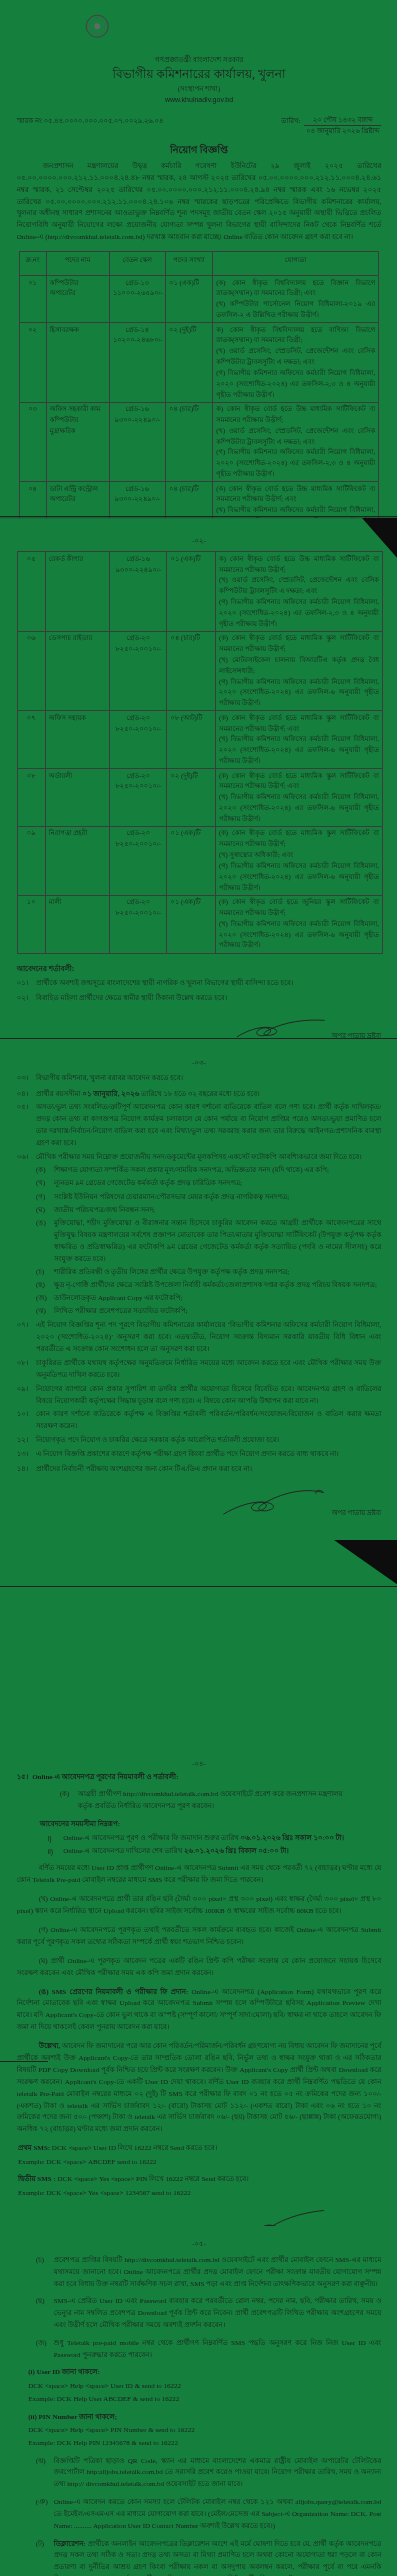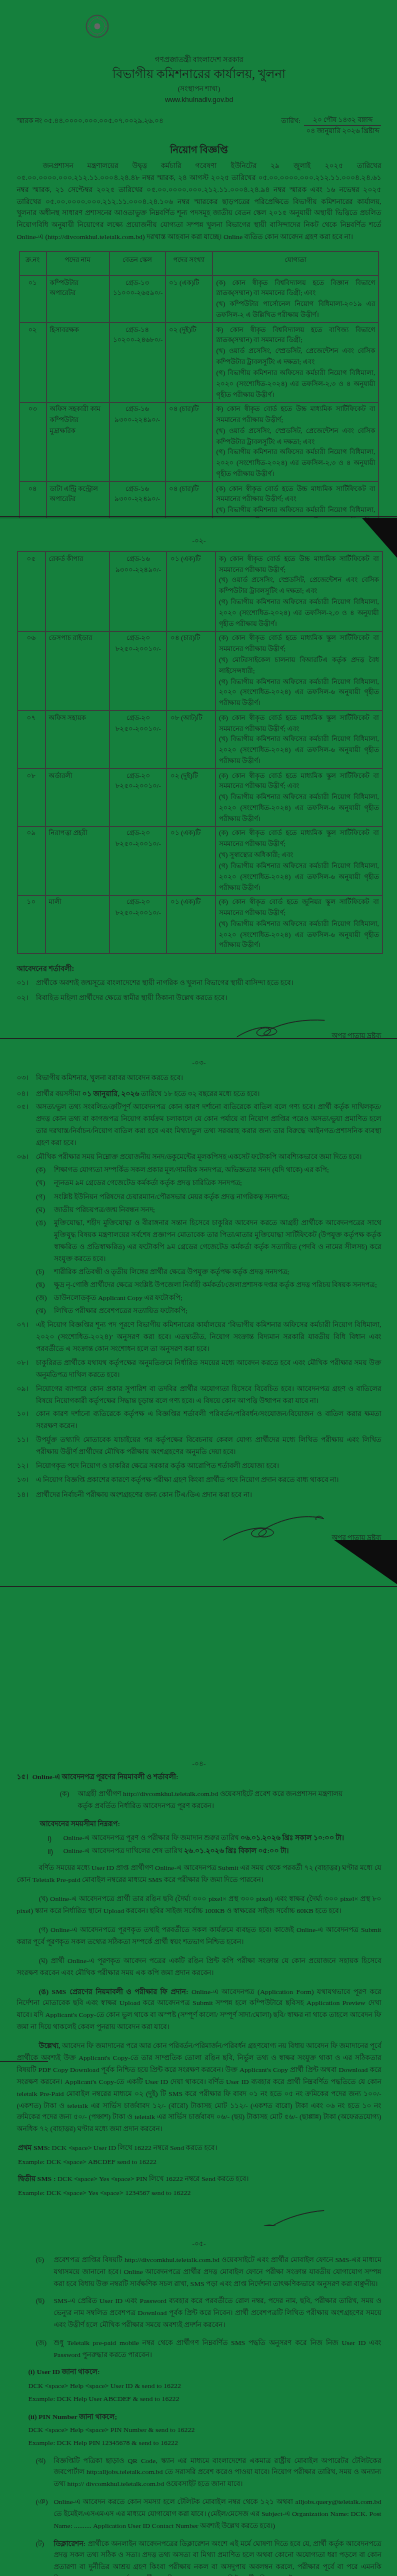--- a/index.html
+++ b/index.html
@@ -317,24 +317,20 @@
     </div>
     <div class="cond gap">
       <span class="num">০৯।</span>
       <span class="ctx">নিয়োগের ব্যাপারে কোন প্রকার সুপারিশ বা তদবির প্রার্থীর অযোগ্যতা হিসেবে বিবেচিত হবে। আবেদনপত্র গ্রহণ ও বাতিলের বিষয়ে নিয়োগকারী কর্তৃপক্ষের সিদ্ধান্ত চূড়ান্ত বলে গণ্য হবে। এ বিষয়ে কোন আপত্তি উত্থাপন করা যাবে না।</span>
     </div>
     <div class="cond gap">
       <span class="num">১০।</span>
       <span class="ctx">কোন কারণ দর্শানো ব্যতিরেকে কর্তৃপক্ষ এ বিজ্ঞপ্তির শর্তাবলী পরিবর্তন/পরিবর্ধন/সংযোজন/বিয়োজন ও বাতিল করার ক্ষমতা সংরক্ষণ করেন।</span>
     </div>
     <div class="cond gap">
-      <span class="num">১১।</span>
-      <span class="ctx">উপর্যুক্ত তথ্যাদি মোতাবেক যাচাইয়ের পর কর্তৃপক্ষের বিবেচনায় কেবল যোগ্য প্রার্থীদের মধ্যে লিখিত পরীক্ষায় এবং লিখিত পরীক্ষায় উত্তীর্ণ প্রার্থীদের মৌখিক পরীক্ষায় অংশগ্রহণের অনুমতি দেয়া হবে।</span>
-    </div>
-    <div class="cond gap">
       <span class="num">১২।</span>
       <span class="ctx">নিয়োগকৃত পদে নিয়োগ ও চাকরির ক্ষেত্রে সরকার কর্তৃক আরোপিত শর্তাবলী প্রযোজ্য হবে।</span>
     </div>
     <div class="cond gap">
       <span class="num">১৩।</span>
       <span class="ctx">এ নিয়োগ বিজ্ঞপ্তি প্রকাশের কারণে কর্তৃপক্ষ পরীক্ষা গ্রহণ কিংবা প্রার্থীত পদে নিয়োগ প্রদান করতে বাধ্য থাকবে না।</span>
     </div>
     <div class="cond">
       <span class="num">১৪।</span>
       <span class="ctx">প্রার্থীদের নির্বাচনী পরীক্ষায় অংশগ্রহণের জন্য কোন টিএ/ডিএ প্রদান করা হবে না।</span>

